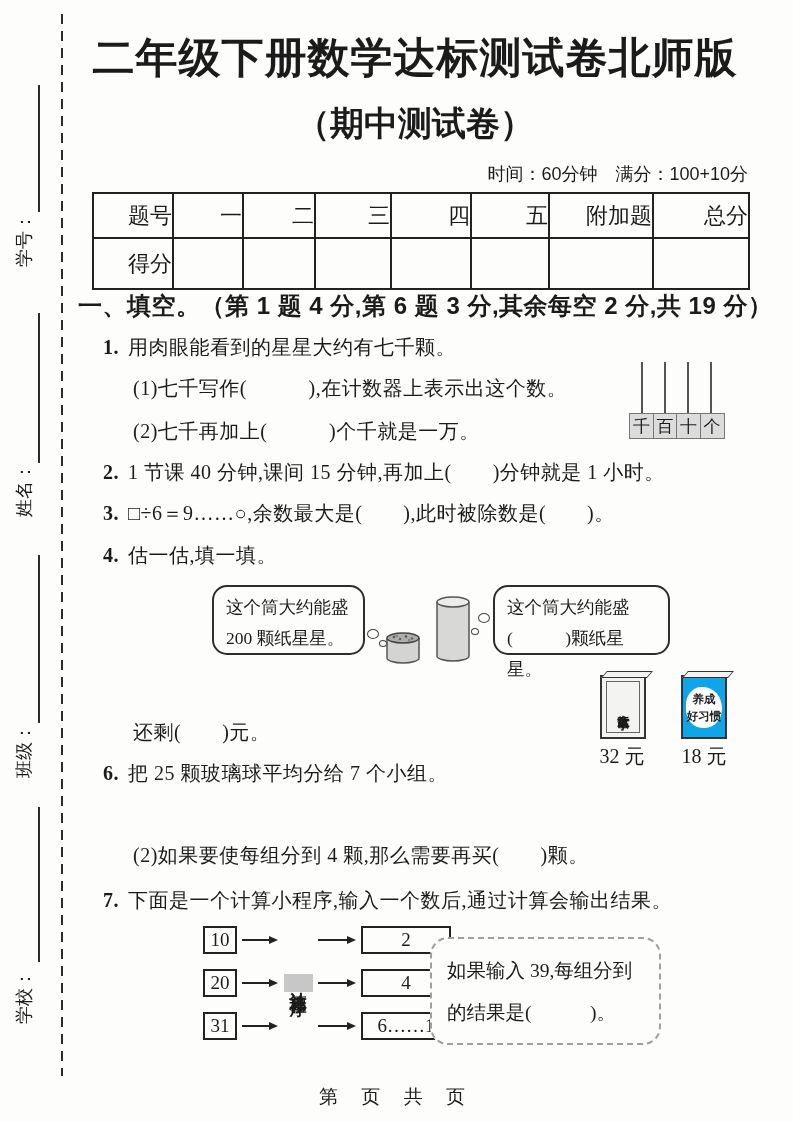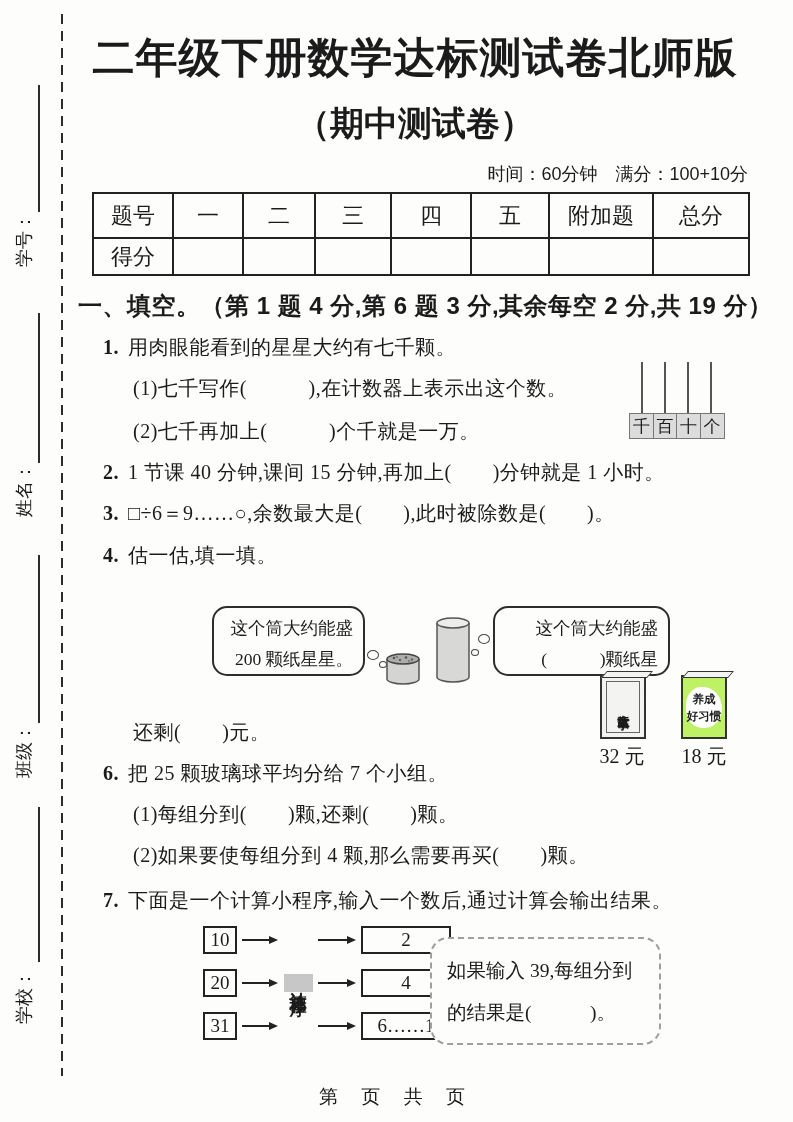--- a/index.html
+++ b/index.html
@@ -23,23 +23,23 @@
   
   .title{left:80px;top:30px;width:670px;text-align:center;
     font-family:"Liberation Sans",sans-serif;font-weight:bold;font-size:42px;letter-spacing:1px;}
   .subtitle{left:80px;top:101px;width:670px;text-align:center;
     font-family:Liberation Mono, monospace;font-weight:bold;font-size:34px;}
   .exam-info{left:90px;top:162px;width:658px;text-align:right;
     font-family:"Liberation Sans",sans-serif;font-size:18px;}
 
   
   table.score{position:absolute;left:92px;top:192px;border-collapse:collapse;table-layout:fixed;}
-  table.score td{border:2px solid #222;text-align:center;vertical-align:middle;
+  table.score td{border:2px solid #222;text-align:right;vertical-align:middle;
     font-family:"Liberation Sans",sans-serif;font-size:22px;padding:0;margin-top:24px;}
-  tr.hrow{height:45px;} tr.srow{height:37px;}
+  tr.hrow{height:45px;} tr.srow{height:51px;}
 
   
   .sec-heading{left:78px;top:290px;font-family:"Liberation Sans",sans-serif;
     font-weight:bold;font-size:24px;letter-spacing:0.5px;}
   .qline{position:absolute;font-size:20px;letter-spacing:0.5px;white-space:nowrap;}
   .qnum{font-weight:bold;margin-right:9px;}
   .ind1{left:103px;} .ind2{left:133px;}
   .y-q1{top:334px;} .y-q1s1{top:375px;} .y-q1s2{top:418px;}
   .y-q2{top:459px;} .y-q3{top:500px;} .y-q4{top:542px;}
   .y-q5a{top:677px;} .y-q5b{top:719px;}
@@ -48,38 +48,38 @@
 
   
   .counter{left:629px;top:362px;width:100px;height:77px;}
   .rod{position:absolute;top:0;width:2px;height:52px;background:#555;}
   .rod1{left:12px;} .rod2{left:35px;} .rod3{left:58px;} .rod4{left:81px;}
   .counter-base{position:absolute;left:0;top:51px;display:flex;}
   .counter-cell{width:23px;height:24px;border:1.5px solid #777;margin-right:-1.5px;
     background:#dcdcdc;display:flex;align-items:center;justify-content:center;font-size:17px;}
 
   
-  .fig4{left:212px;top:604px;width:460px;height:86px;text-align:right;}
+  .fig4{left:212px;top:583px;width:460px;height:86px;}
   .bubble{position:absolute;border:2px solid #2d2d2d;border-radius:15px;
     padding:5px 10px 3px 12px;font-size:17.5px;line-height:1.78;background:#fdfdfc;}
   .bub-left{left:0;top:2px;width:153px;height:70px;box-sizing:border-box;}
   .bub-right{left:281px;top:2px;width:177px;height:70px;box-sizing:border-box;}
   .tdot{position:absolute;border:1.5px solid #444;border-radius:50%;background:#fdfdfc;}
   .da1{left:155px;top:46px;width:10px;height:8px;}
   .da2{left:167px;top:57px;width:6px;height:5px;}
   .db1{left:259px;top:45px;width:6px;height:5px;}
   .db2{left:266px;top:30px;width:10px;height:8px;}
   .cyl-small{position:absolute;left:172px;top:47px;}
   .cyl-tall{position:absolute;left:222px;top:12px;}
 
   
   .books{left:596px;top:667px;width:160px;}
   .book{position:absolute;width:46px;height:64px;border:2px solid #333;background:#f3f3f1;box-sizing:border-box;}
   .book1{left:4px;top:8px;}
-  .book2{left:85px;top:8px;background:#bef264;}
+  .book2{left:85px;top:8px;background:#0ea5e9;}
   .book-top{position:absolute;left:2px;top:-6px;width:44px;height:5px;border:1.5px solid #333;
     background:#f3f3f1;transform:skewX(-40deg);}
   .book1-frame{position:absolute;left:4px;top:4px;right:4px;bottom:4px;border:1px solid #666;
     display:flex;align-items:center;justify-content:center;}
   .vtitle{writing-mode:vertical-rl;text-orientation:upright;font-size:12px;font-weight:bold;
     letter-spacing:1px;font-family:"Liberation Sans",sans-serif;}
   .cloud{position:absolute;left:3px;top:10px;width:36px;background:#fff;
     border-radius:45% 55% 50% 48%;padding:4px 0;text-align:center;font-size:11.5px;
     font-weight:bold;line-height:1.45;white-space:pre-line;font-family:"Liberation Sans",sans-serif;}
   .price{position:absolute;top:76px;width:60px;text-align:center;font-size:20px;}
@@ -233,21 +233,20 @@
       <div class="book-top"></div>
       <div class="cloud">养成
 好习惯</div>
     </div>
     <div class="price price2">18 元</div>
   </div>
 
   <div class="qline ind1 y-q6">
     <span class="qnum">6.</span><span>把 25 颗玻璃球平均分给 7 个小组。</span>
   </div>
-  <div class="qline ind2 y-q6s1">(1)每组分到(　　)颗,还剩(　　)颗。</div>
   <div class="qline ind2 y-q6s2">(2)如果要使每组分到 4 颗,那么需要再买(　　)颗。</div>
 
   <div class="qline ind1 y-q7">
     <span class="qnum">7.</span><span>下面是一个计算小程序,输入一个数后,通过计算会输出结果。</span>
   </div>
 
   <div class="abs prog">
     <div class="inbox" style="grid-row:1">10</div>
     <svg class="arr" style="grid-row:1;grid-column:2" width="36" height="10" viewBox="0 0 36 10">
         <line x1="0" y1="5" x2="28" y2="5" stroke="#222" stroke-width="2"></line>

